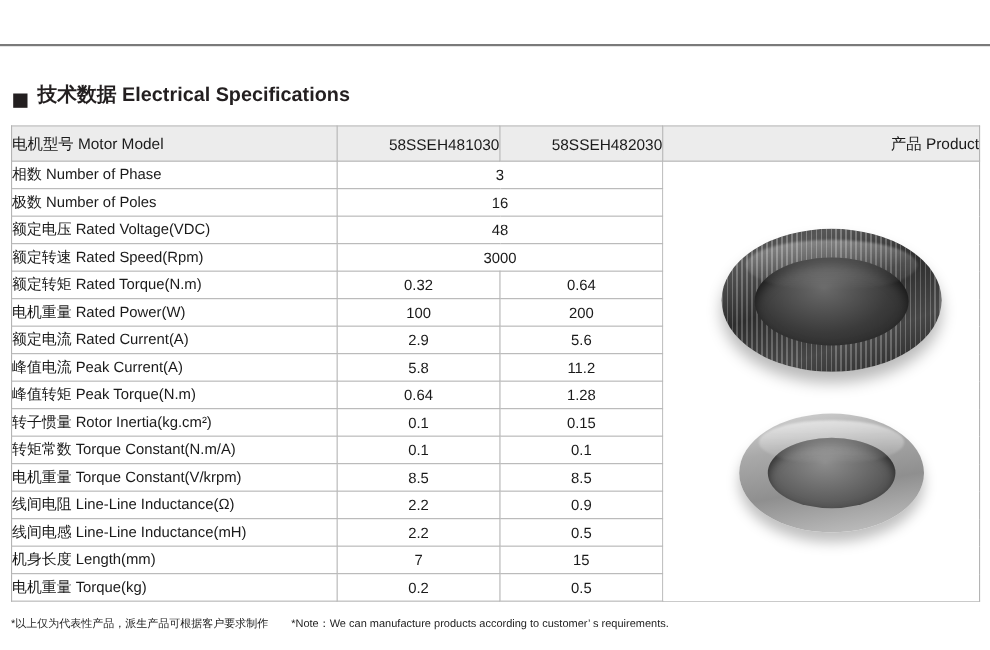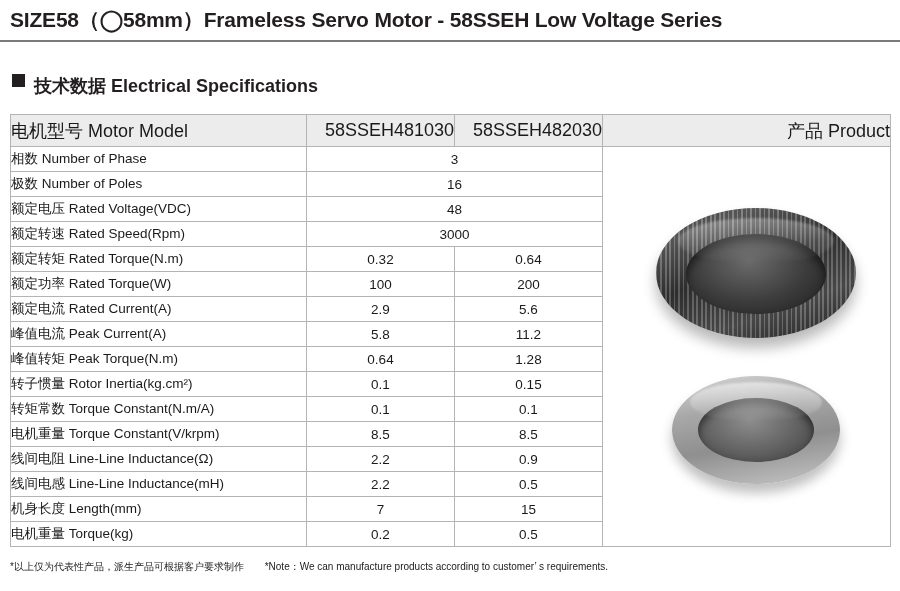--- a/index.html
+++ b/index.html
@@ -32,21 +32,21 @@
     left: 0; top: 40px;
     width: 900px; height: 2px;
     background: #7a7a7a;
   }
 
   
   .section-head {
     position: absolute;
     left: 12px; top: 74px;
     display: flex;
-    align-items: flex-start;
+    align-items: flex-end;
     gap: 9px;
   }
   .section-bullet {
     width: 13px; height: 13px;
     background: #231f20;
     display: inline-block;
   }
   .section-label {
     font-size: 18px;
     font-weight: bold;
@@ -71,21 +71,21 @@
   .spec-table th, .spec-table td {
     border: 1px solid #b4b4b4;
     padding: 0;
     height: 25px;
     vertical-align: middle;
   }
   .spec-table thead th {
     background: #ececec;
     font-weight: normal;
     height: 32px;
-    font-size: 18px;
+    font-size: 14px;
   }
   .cell-label {
     text-align: left;
     padding-left: 7px;
     white-space: nowrap;
   }
   .cell-val {
     text-align: center;
     white-space: nowrap;
   }
@@ -181,21 +181,20 @@
     color: #222;
     white-space: nowrap;
   }
   .footnote .fn-en { margin-left: 18px; }
 </style>
 </head>
 <body>
 
 <div id="page">
 
-  <div class="doc-title">SIZE58（◯58mm）Frameless Servo Motor - 58SSEH Low Voltage Series</div>
   <div class="title-rule"></div>
 
   <div class="section-head">
     <span class="section-bullet"></span>
     <span class="section-label">技术数据 Electrical Specifications</span>
   </div>
 
   <table class="spec-table">
     <colgroup>
       <col class="c-label">
@@ -228,21 +227,21 @@
         <tr>
           <td class="cell-label">额定转速 Rated Speed(Rpm)</td>
           <td class="cell-val" colspan="2">3000</td>
         </tr>
         <tr>
           <td class="cell-label">额定转矩 Rated Torque(N.m)</td>
           <td class="cell-val">0.32</td>
           <td class="cell-val">0.64</td>
         </tr>
         <tr>
-          <td class="cell-label">额定功率 Rated Torque(W)</td>
+          <td class="cell-label">电机重量 Rated Power(W)</td>
           <td class="cell-val">100</td>
           <td class="cell-val">200</td>
         </tr>
         <tr>
           <td class="cell-label">额定电流 Rated Current(A)</td>
           <td class="cell-val">2.9</td>
           <td class="cell-val">5.6</td>
         </tr>
         <tr>
           <td class="cell-label">峰值电流 Peak Current(A)</td>

